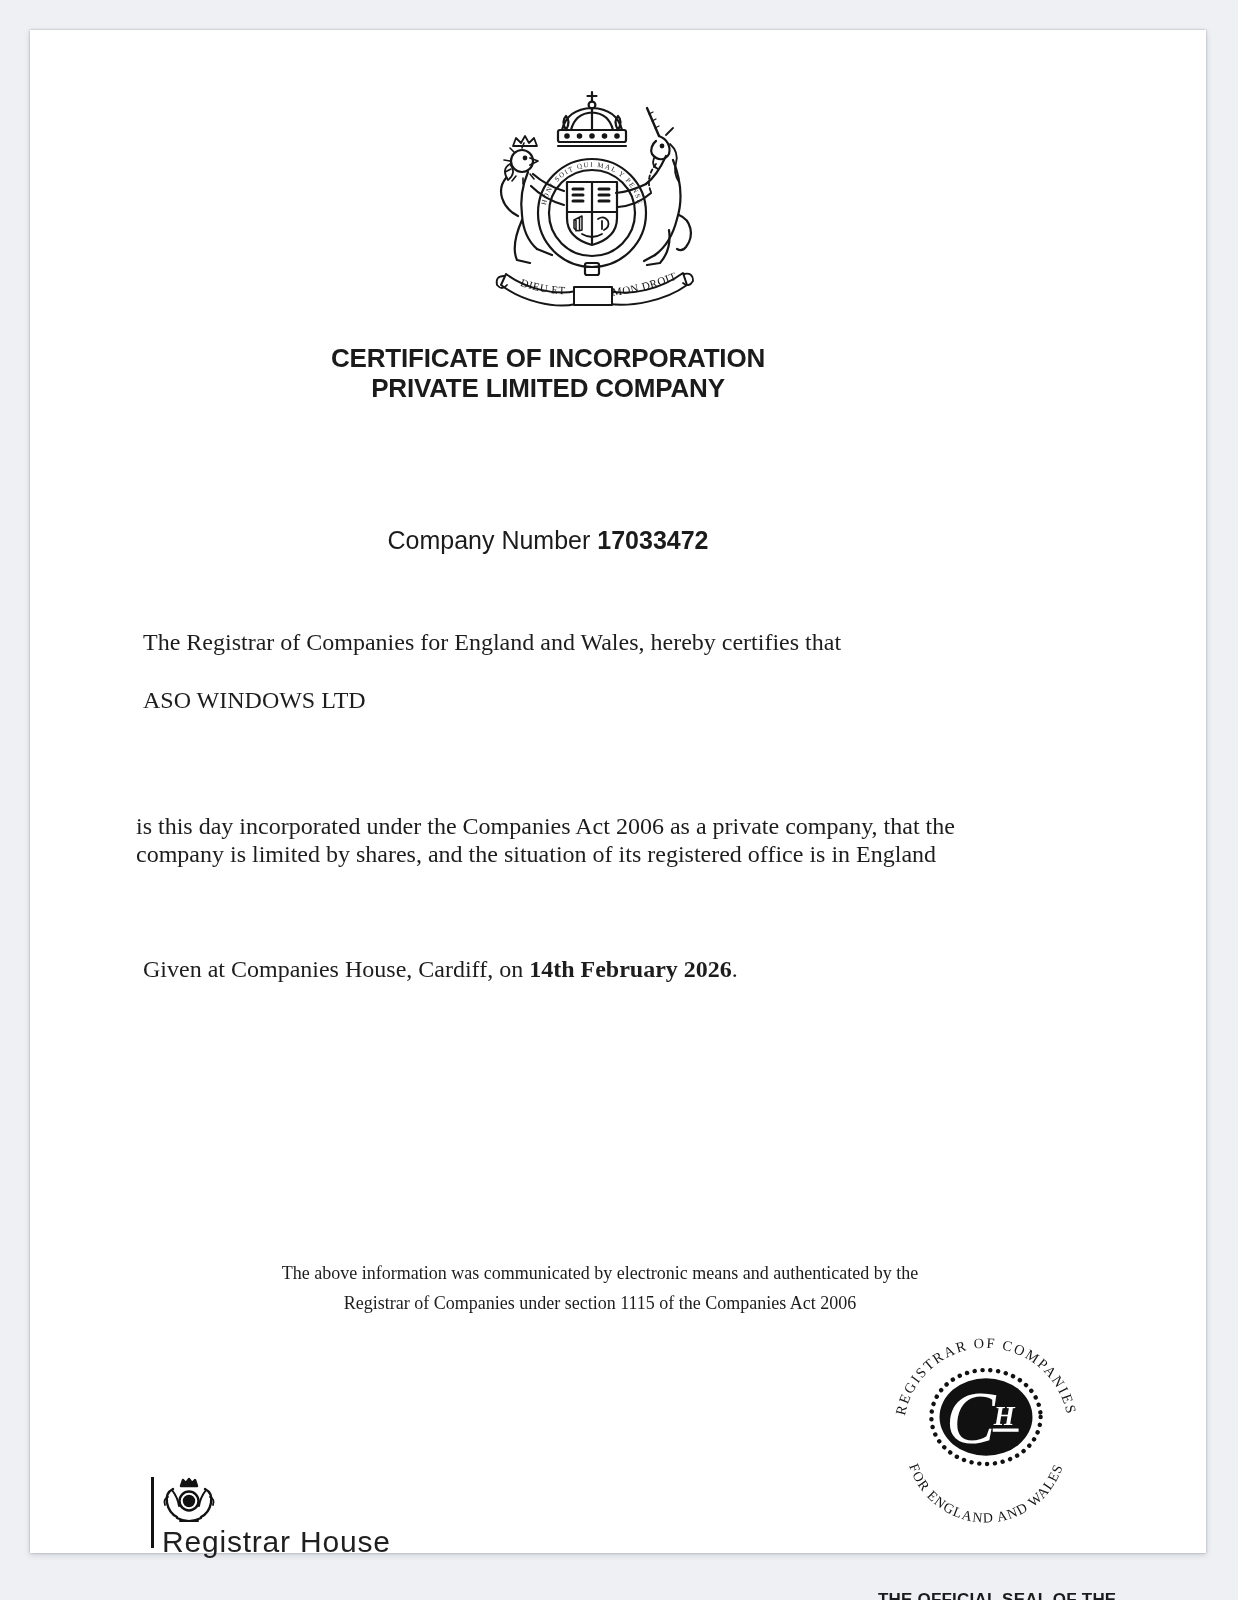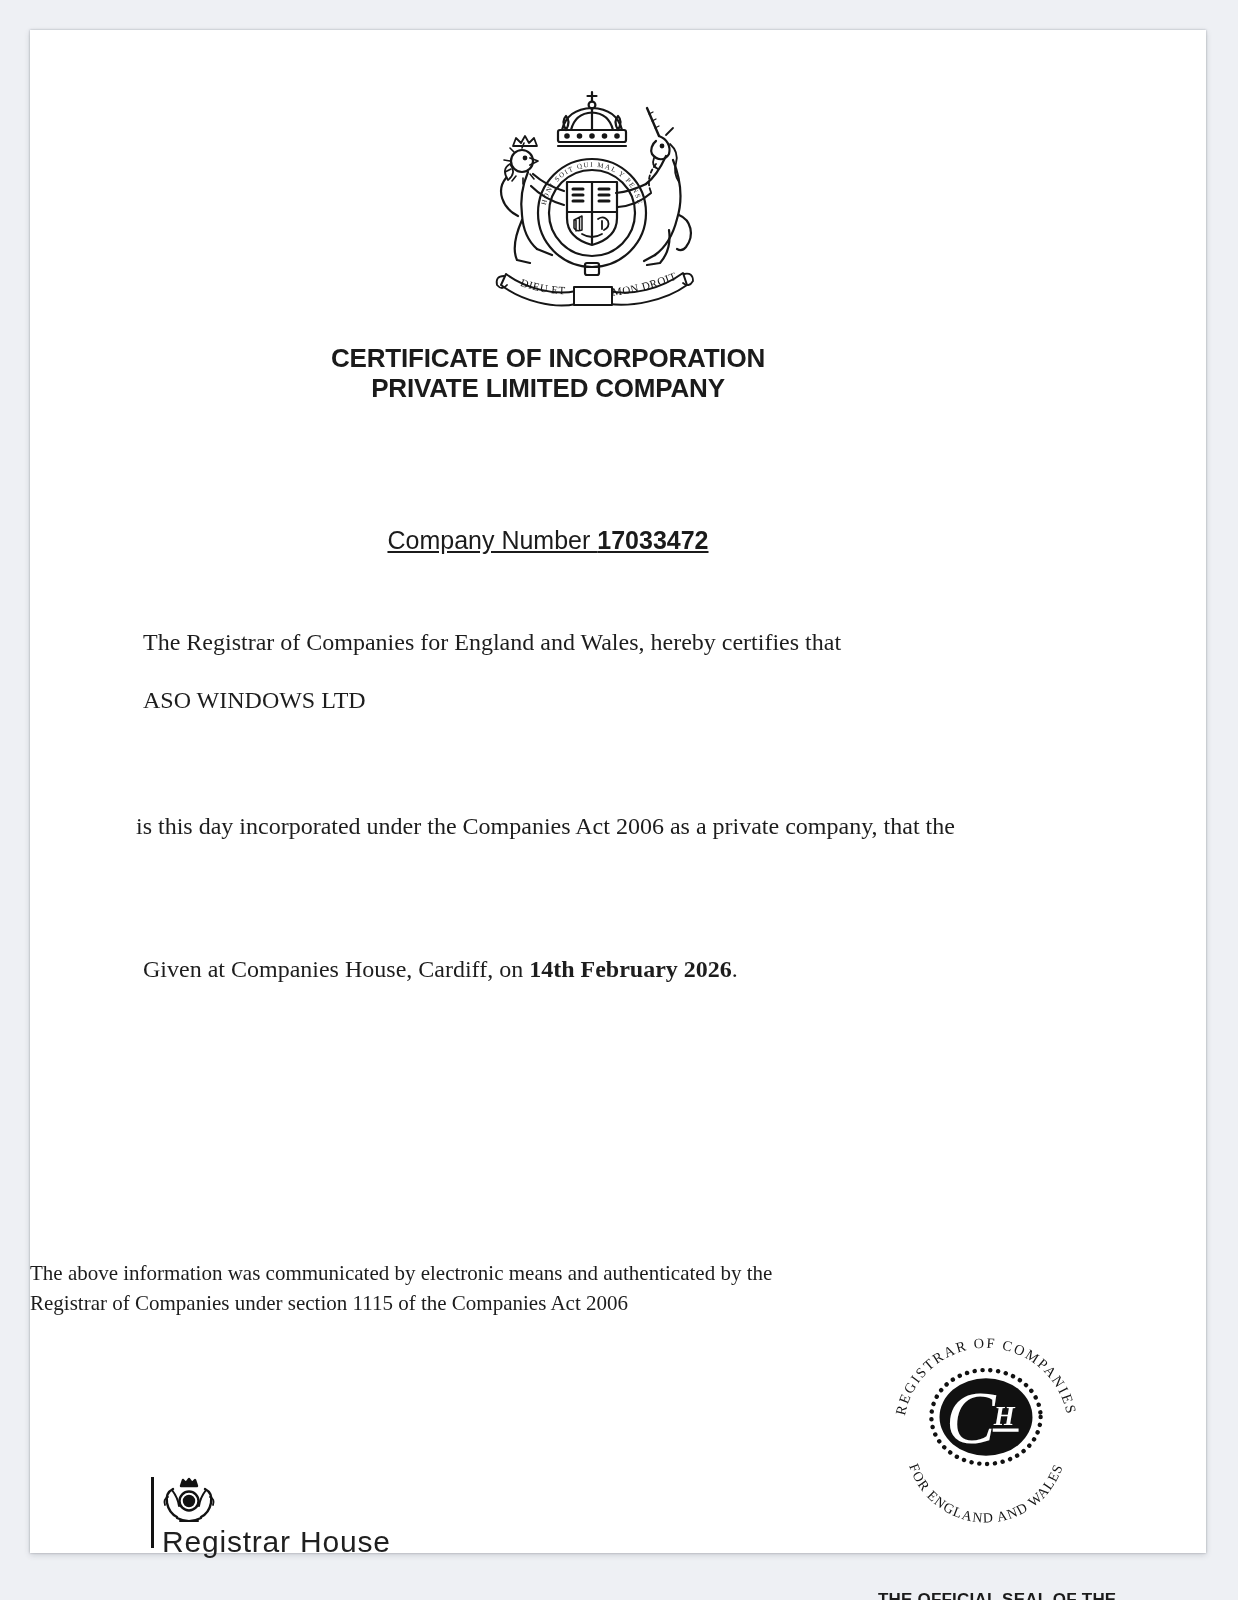--- a/index.html
+++ b/index.html
@@ -16,33 +16,33 @@
   }
   .abs{position:absolute;}
   
   .title-block{
     left:83px;top:313px;width:870px;text-align:center;
     font-weight:bold;font-size:26px;line-height:30px;color:#1b1b1b;
     letter-spacing:-0.2px;
   }
   .company-number{
     left:83px;top:496px;width:870px;text-align:center;
-    font-size:25px;color:#1b1b1b;text-decoration:underline;
+    font-size:25px;color:#1b1b1b;
   }
   .company-number b{font-weight:bold;}
   
   .serif{font-family:"Liberation Serif",serif;color:#1d1d1d;}
   .certify-line{left:113px;top:598px;width:940px;font-size:24px;line-height:28px;}
   .company-name{left:113px;top:656px;width:940px;font-size:24px;line-height:28px;}
   .incorp-para{left:106px;top:782px;width:940px;font-size:24px;line-height:28px;}
   .given-line{left:113px;top:925px;width:980px;font-size:24px;line-height:28px;}
   .given-line b{font-weight:bold;}
   .footer-note{
-    left:0px;top:1228px;width:1140px;
-    font-size:21px;line-height:30px;color:#1d1d1d;font-family:Liberation Serif, serif;
+    left:0px;top:1228px;width:1140px;text-align:center;
+    font-size:18px;line-height:30px;color:#1d1d1d;font-family:Liberation Serif, serif;
   }
   
   .royal-arms{left:440px;top:58px;width:245px;height:228px;}
   
   .seal{left:836px;top:1272px;width:240px;height:230px;}
   .seal-caption{
     left:848px;top:1561px;width:240px;
     font-weight:bold;font-size:17px;line-height:17px;color:#1b1b1b;
     letter-spacing:0.2px;
   }
@@ -163,20 +163,21 @@
   </div>
 
   <div class="abs company-number"><span>Company Number </span><b>17033472</b></div>
 
   <div class="abs serif company-name">ASO WINDOWS LTD</div>
 
   <div class="abs serif certify-line">The Registrar of Companies for England and Wales, hereby certifies that</div>
 
   <div class="abs serif incorp-para">
     <div>is this day incorporated under the Companies Act 2006 as a private company, that the</div>
+    <div>company is limited by shares, and the situation of its registered office is in England</div>
   </div>
 
   <div class="abs serif given-line"><span>Given at Companies House, Cardiff, on </span><b>14th February 2026</b><span>.</span></div>
 
   <div class="abs serif footer-note">
     <div>The above information was communicated by electronic means and authenticated by the</div>
     <div>Registrar of Companies under section 1115 of the Companies Act 2006</div>
   </div>
 
   <svg class="abs seal" viewBox="0 0 240 240">

